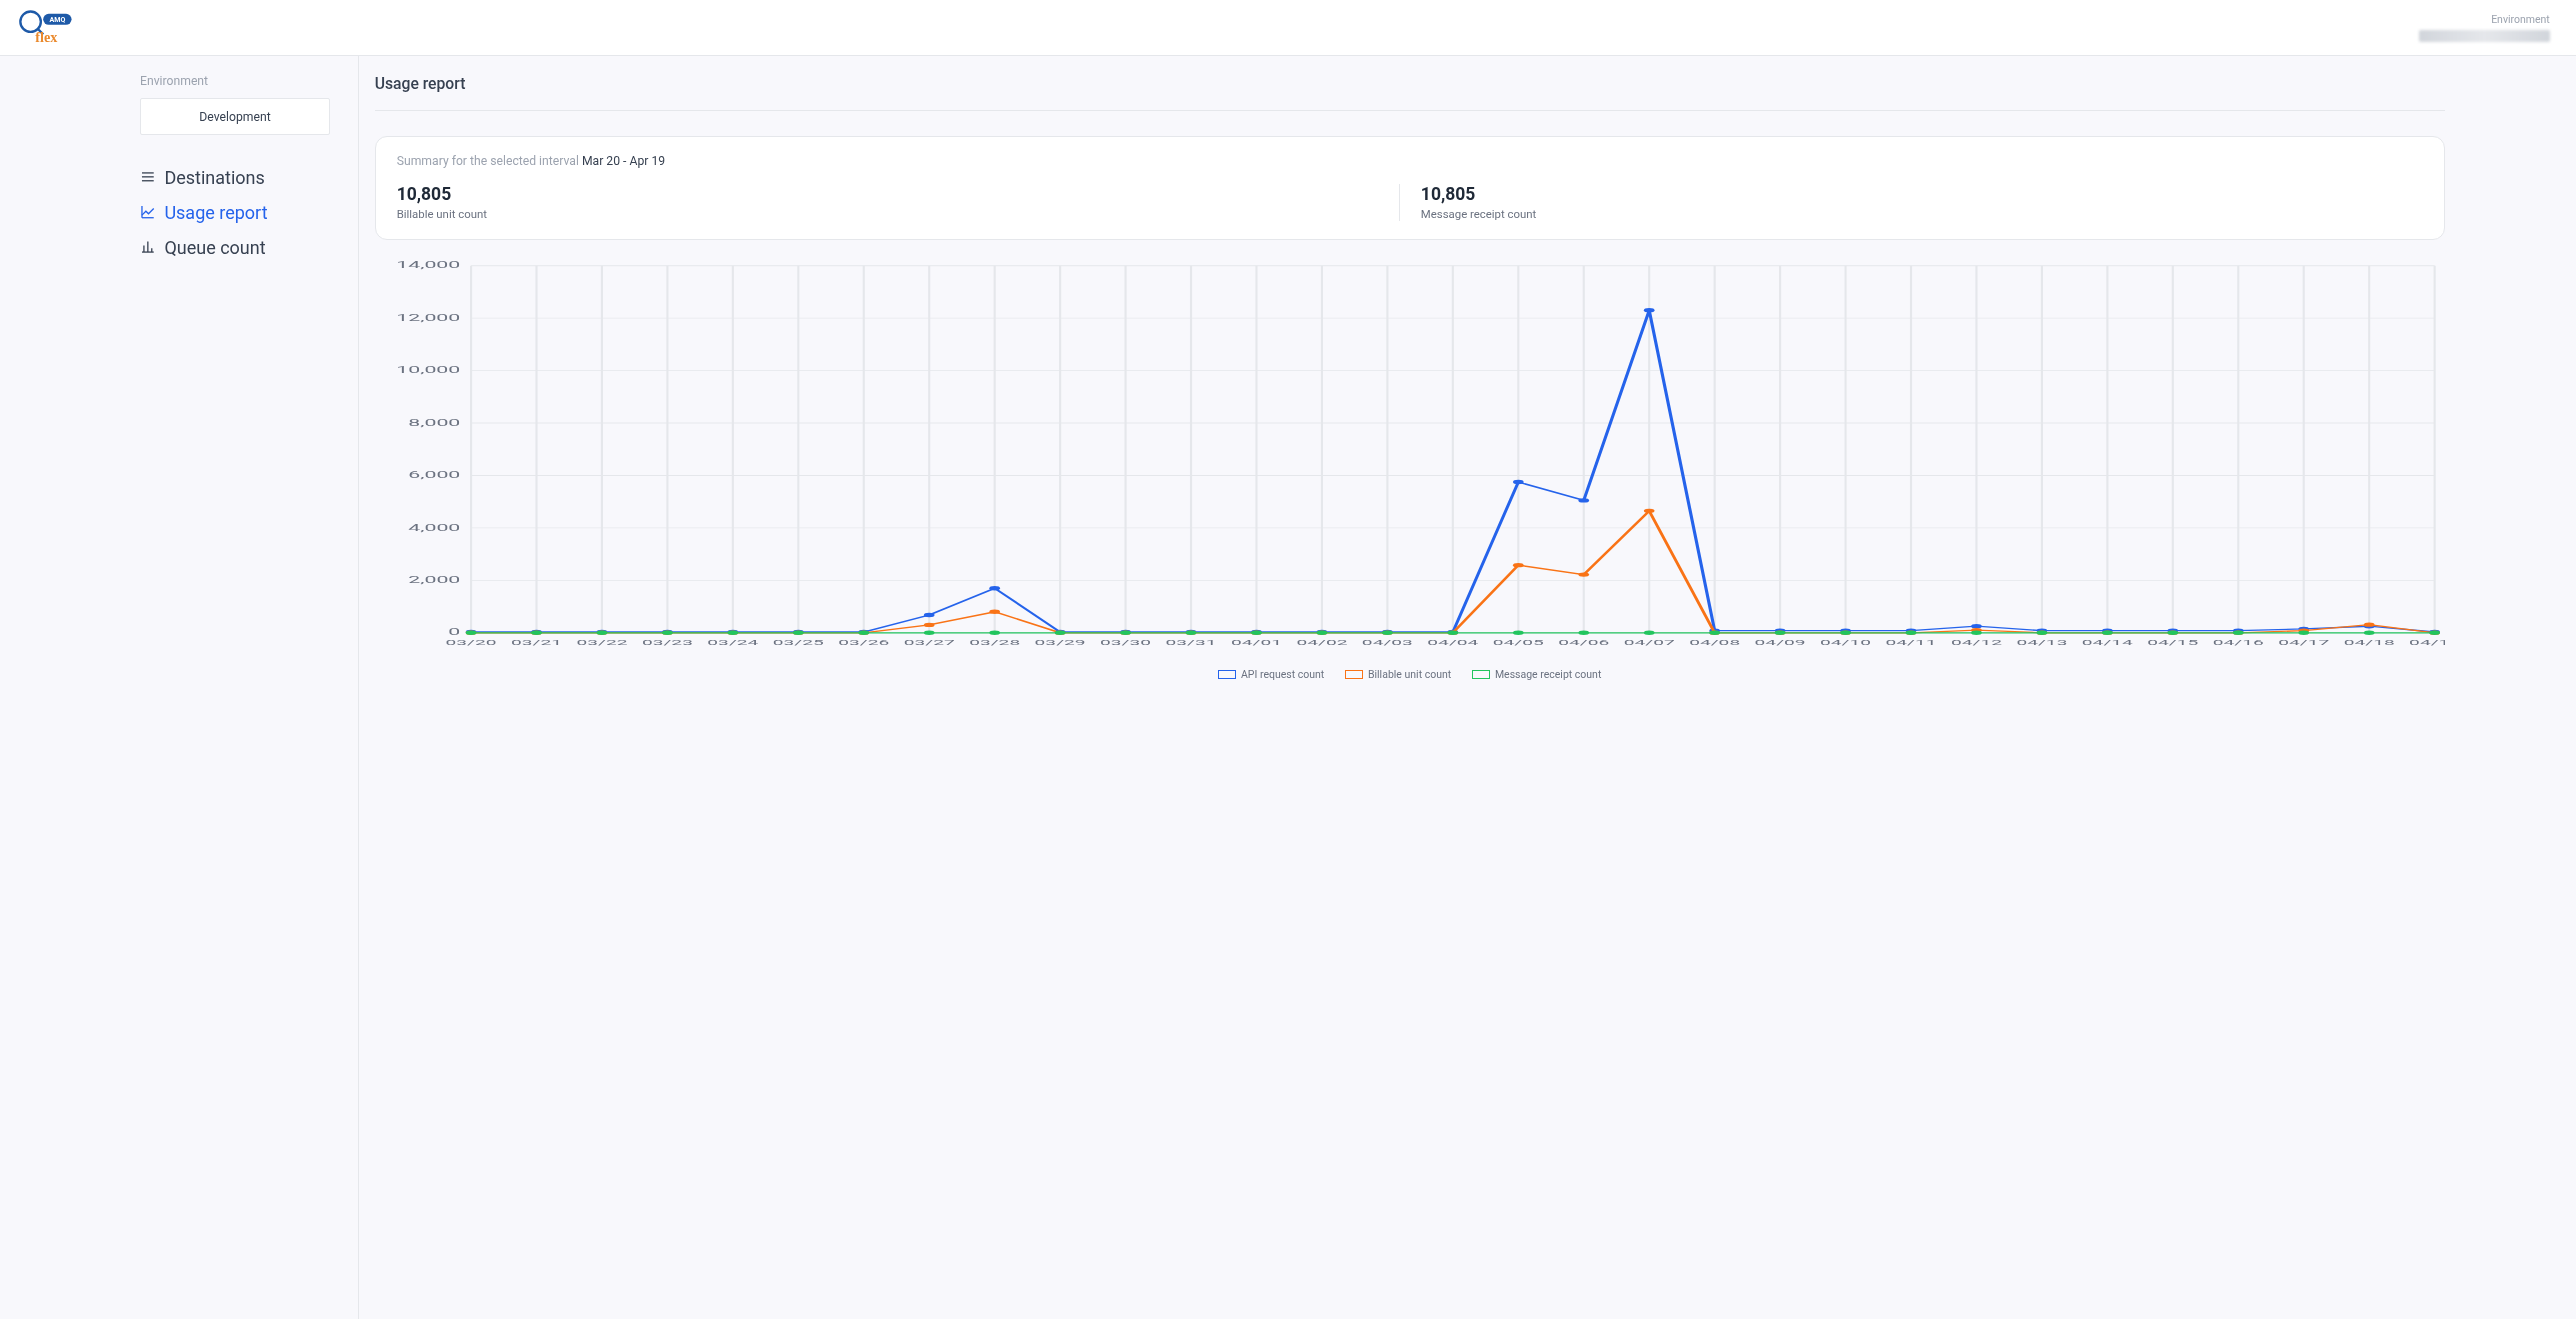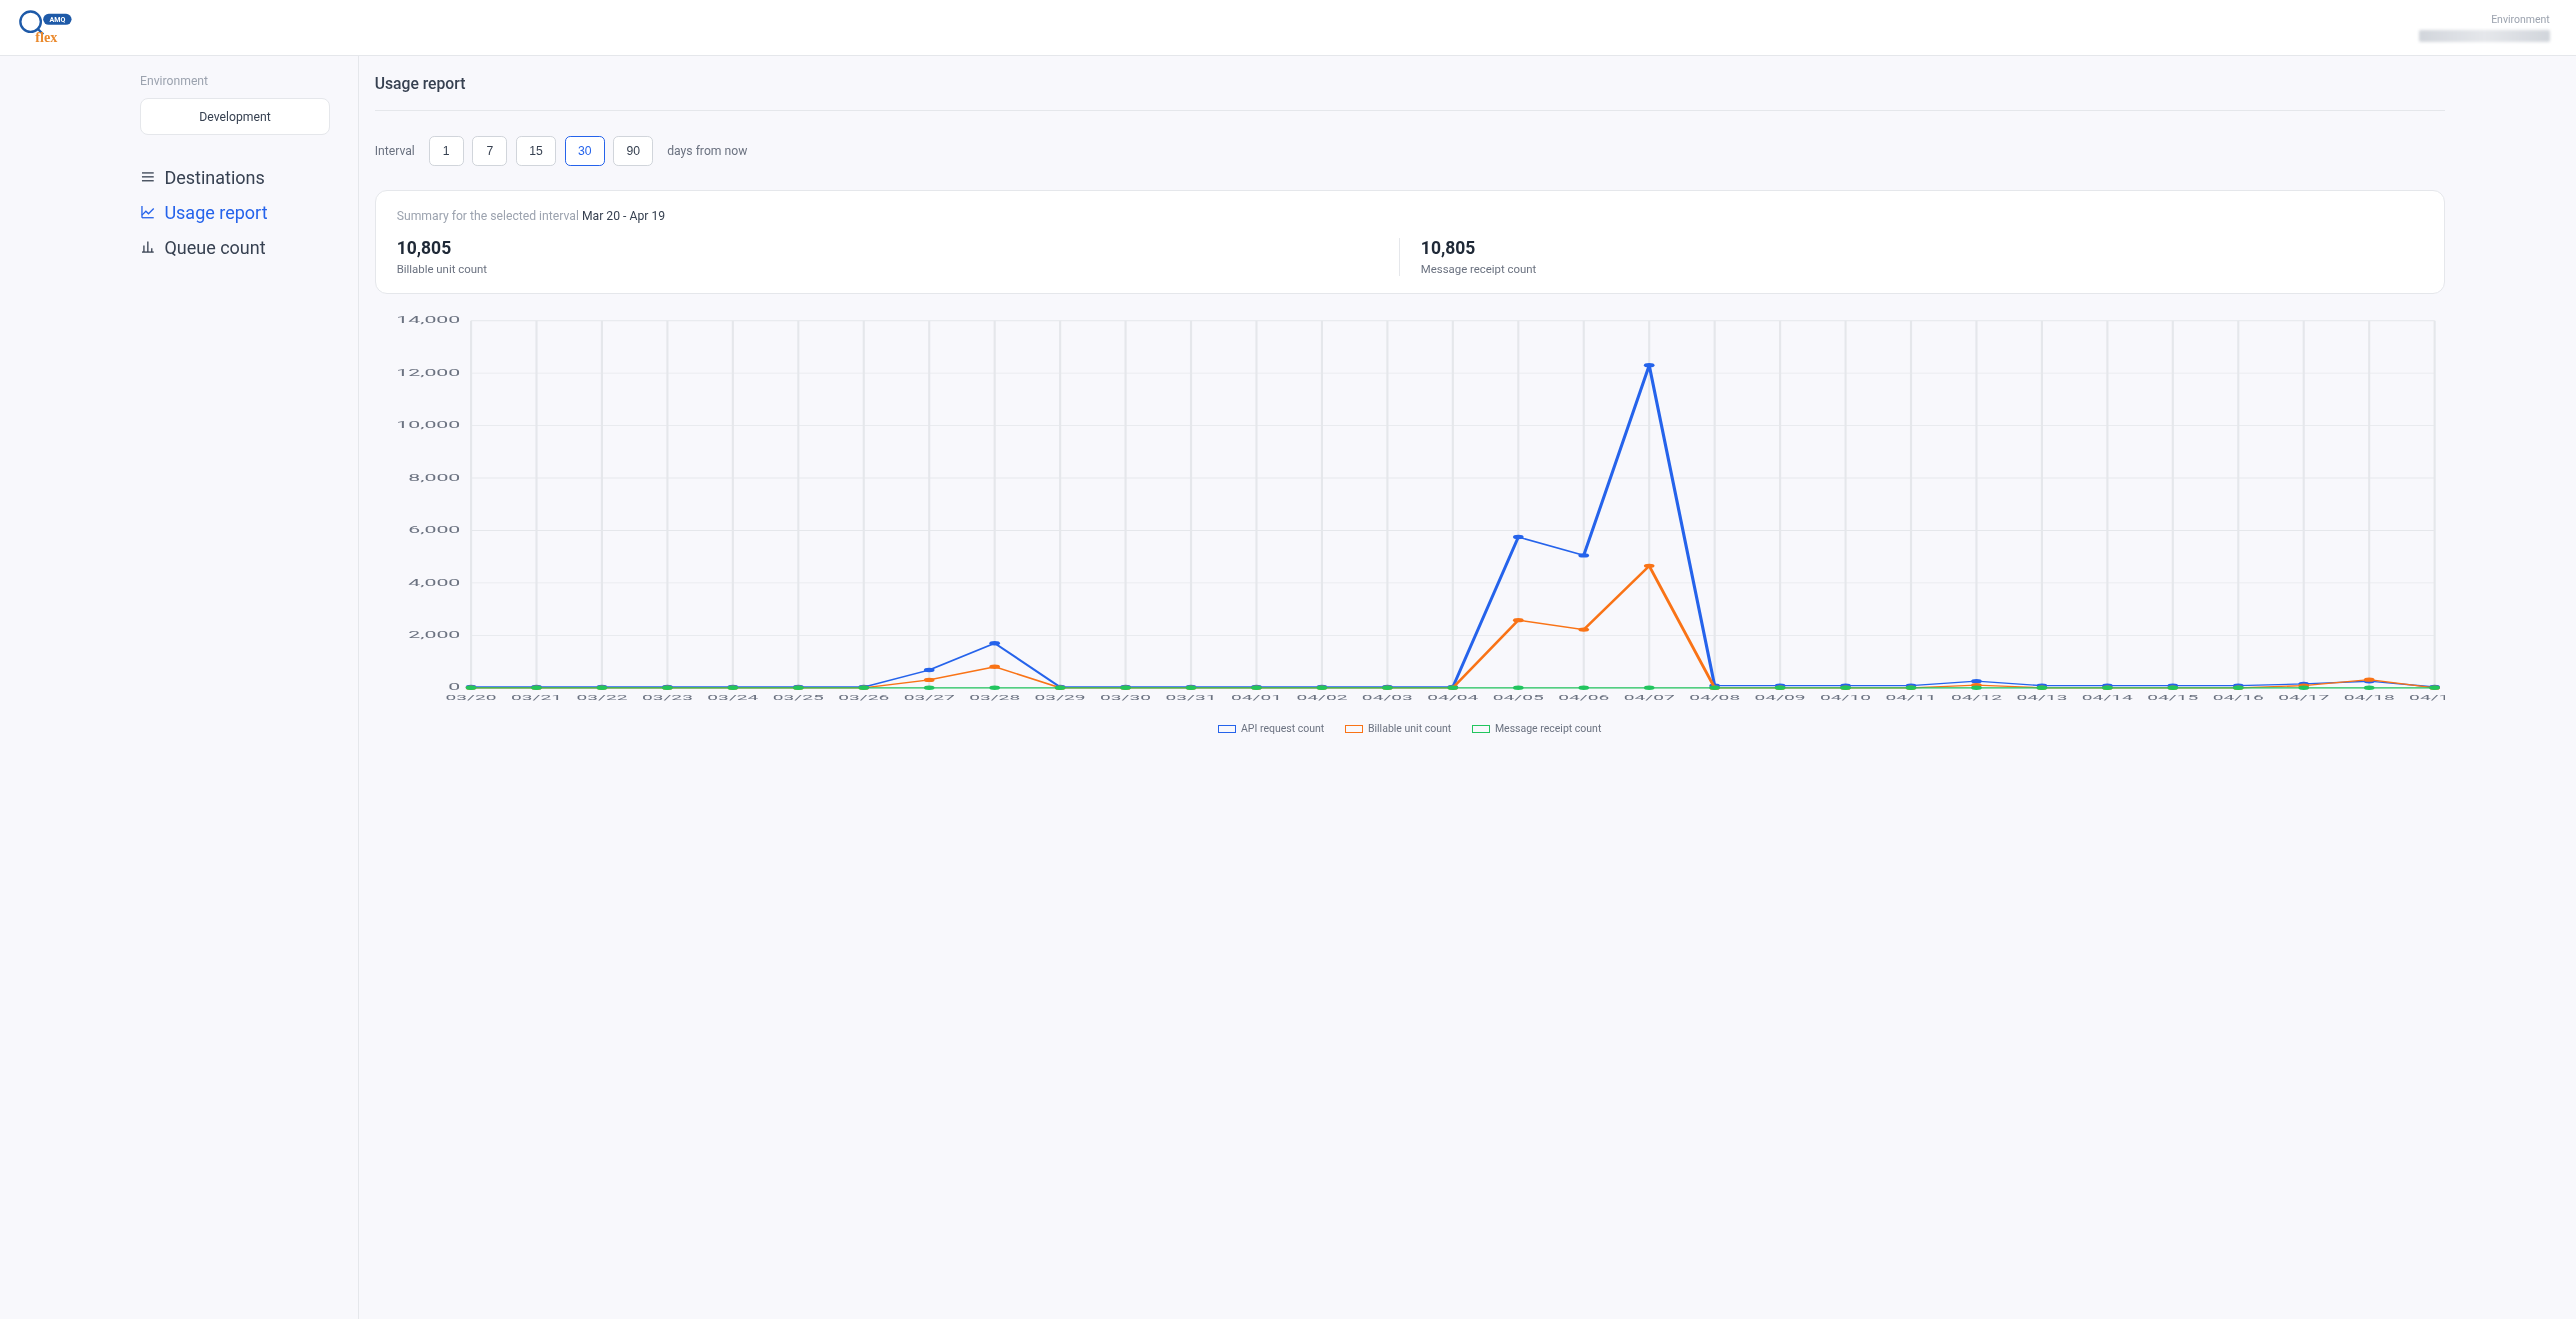--- a/index.html
+++ b/index.html
@@ -54,21 +54,21 @@
       min-height: calc(100vh - 49px);
     }
     .sidebar-label {
       font-size: 12.2px;
       color: #9ca3af;
       margin-bottom: 10.5px;
     }
     .env-box {
       background: #fff;
       border: 0.9px solid #e5e7eb;
-      border-radius: 8px;
+      border-radius: 2px;
       padding: 10.5px;
       text-align: center;
       font-size: 12.2px;
       color: #374151;
       margin-bottom: 24.5px;
       width: 190px;
     }
     .nav-item {
       display: flex;
       align-items: center;
@@ -228,29 +228,20 @@
             <line x1="3" y1="20" x2="21" y2="20"></line>
           </svg>
       </span>
       <span>Queue count</span>
     </div>
   </div>
 
   <div class="content">
     <div class="page-title">Usage report</div>
 
-    <div class="interval-row">
-      <span class="interval-label">Interval</span>
-      <button class="interval-btn">1</button>
-      <button class="interval-btn">7</button>
-      <button class="interval-btn">15</button>
-      <button class="interval-btn active">30</button>
-      <button class="interval-btn">90</button>
-      <span class="days-label">days from now</span>
-    </div>
 
     <div class="summary-card">
       <div class="summary-title">
         <span>Summary for the selected interval</span>
         <span class="summary-range">Mar 20 - Apr 19</span>
       </div>
       <div class="summary-stats">
         <div class="stat">
           <div class="stat-value">10,805</div>
           <div class="stat-label">Billable unit count</div>

